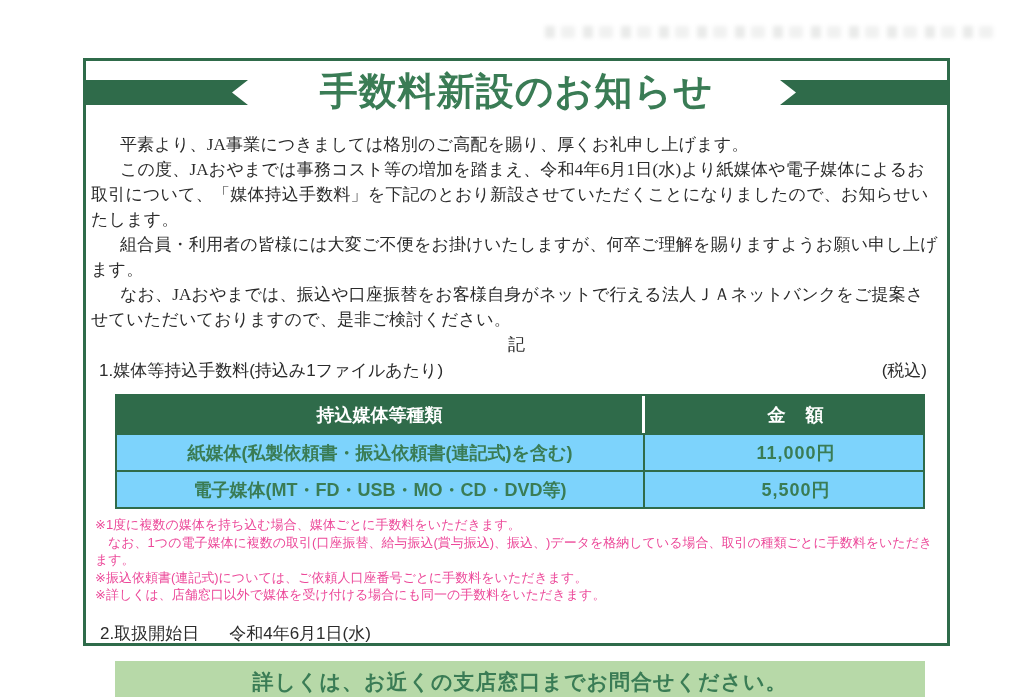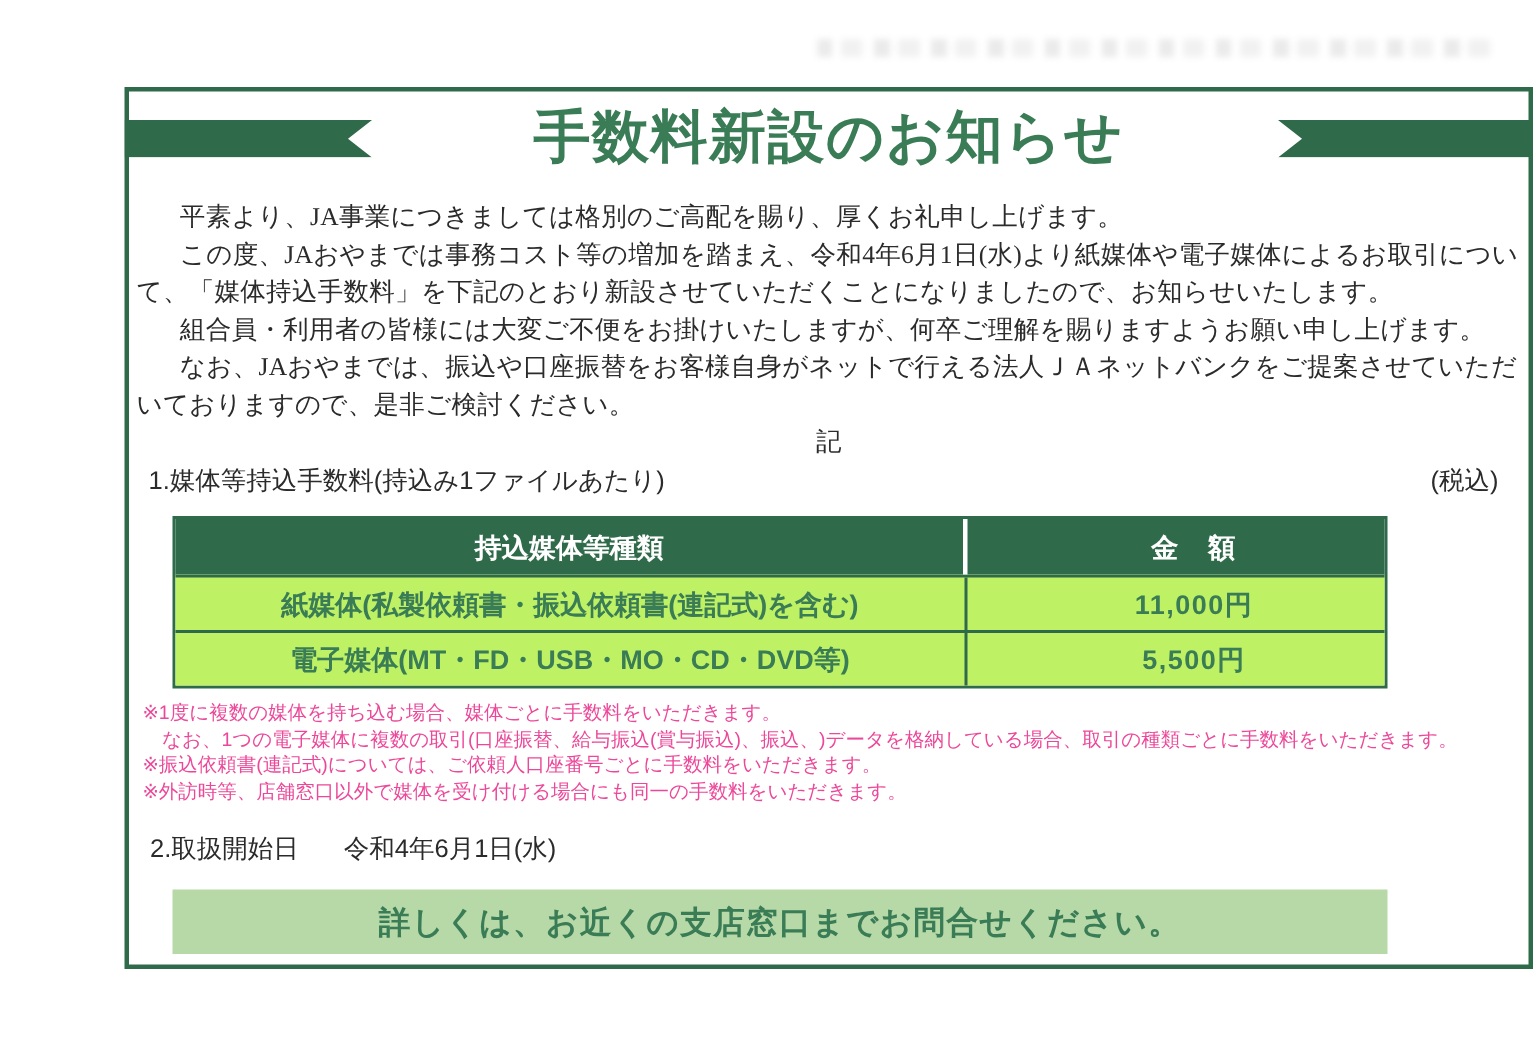--- a/index.html
+++ b/index.html
@@ -26,21 +26,21 @@
     left:545px;top:26px;width:455px;height:12px;
     background:repeating-linear-gradient(90deg,
       rgba(150,155,150,.45) 0 10px, rgba(255,255,255,0) 10px 16px,
       rgba(150,155,150,.30) 16px 30px, rgba(255,255,255,0) 30px 38px);
     filter:blur(2px);
     opacity:.45;
   }
   .doc{
     position:absolute;
     left:83px;top:58px;
-    width:939px;height:588px;
+    width:867px;height:588px;
     border:3px solid var(--green);
     background:#fff;
   }
   
   .header{position:relative;height:69px;}
   .ribbon{
     position:absolute;top:19px;height:25px;
     background:var(--green);
   }
   .ribbon.left{
@@ -88,21 +88,21 @@
   }
   .fee-table .tr{display:flex;align-items:center;text-align:center;height:37px;}
   .fee-table .thead{
     background:var(--green);
     color:#fff;font-weight:bold;font-size:18px;
   }
   .fee-table .thead .c1{border-right:3px solid #fff;}
   .fee-table .trow{
     color:var(--green_text);font-weight:bold;font-size:18px;
     border-top:2px solid var(--green);
-    background:#bef264;
+    background:#7dd3fc;
     text-align:right;
   }
   .fee-table .trow .c1{border-right:2px solid var(--green);}
   .fee-table .c1{width:528px;align-self:stretch;display:flex;align-items:center;justify-content:center;}
   .fee-table .c2{flex:1;align-self:stretch;display:flex;align-items:center;justify-content:center;letter-spacing:1px;padding-left:24px;}
   
   .notes{
     margin:7px 12px 0 9px;
     font-size:13px;
     line-height:17.5px;
@@ -165,21 +165,21 @@
       <div class="tr trow">
         <div class="c1">電子媒体(MT・FD・USB・MO・CD・DVD等)</div>
         <div class="c2">5,500円</div>
       </div>
     </div>
 
     <div class="notes">
       <p>※1度に複数の媒体を持ち込む場合、媒体ごとに手数料をいただきます。</p>
       <p>　なお、1つの電子媒体に複数の取引(口座振替、給与振込(賞与振込)、振込、)データを格納している場合、取引の種類ごとに手数料をいただきます。</p>
       <p>※振込依頼書(連記式)については、ご依頼人口座番号ごとに手数料をいただきます。</p>
-      <p>※外訪時等、店舗窓口以外で媒体を受け付ける場合にも同一の手数料をいただきます。</p>
+      <p>※詳しくは、店舗窓口以外で媒体を受け付ける場合にも同一の手数料をいただきます。</p>
     </div>
 
     <div class="sec2">
       <span>2.取扱開始日</span><span class="date">令和4年6月1日(水)</span>
     </div>
 
     <div class="banner">
       <span>詳しくは、お近くの支店窓口までお問合せください。</span>
     </div>
 

